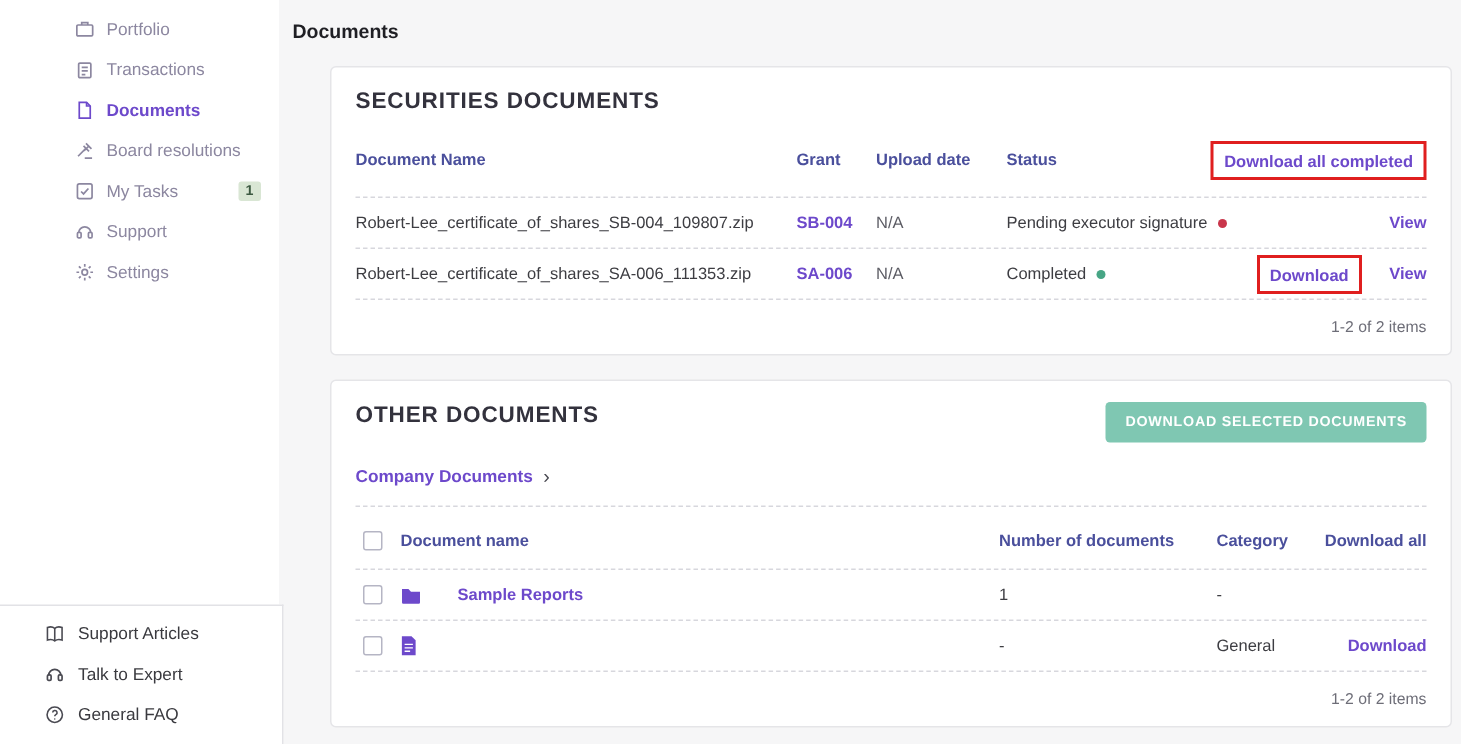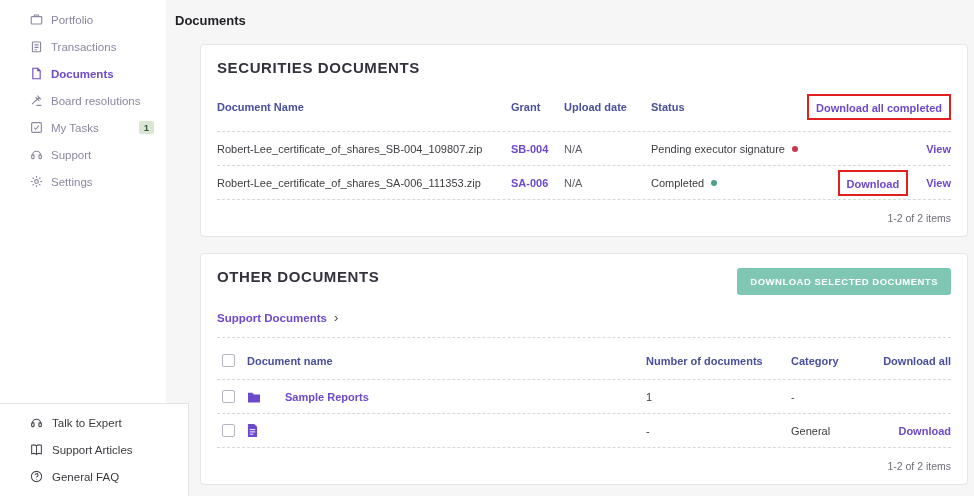--- a/index.html
+++ b/index.html
@@ -3,21 +3,21 @@
 <meta charset="utf-8">
 <style>
   * { margin:0; padding:0; box-sizing:border-box; }
   html,body { width:974px; height:496px; }
   body {
     font-family:"Liberation Sans", sans-serif;
     background:#ffffff;
     overflow:hidden;
     -webkit-font-smoothing:antialiased;
   }
-  .app { display:flex; width:974px; height:496px; position:relative; }
+  .app { display:flex; width:974px; height:496px; position:relative;padding-left:20px; }
 
   
   .sidebar { flex:0 0 166px; width:166px; background:#fff; padding-top:6px; }
   .side-item {
     display:flex; align-items:center; gap:8px;
     height:27px; padding:0 12px 0 29px;
     font-size:11.5px; color:#8c87a0; cursor:pointer; white-space:nowrap;
   }
   .side-item .icon { width:14px; height:14px; display:inline-flex; align-items:center; justify-content:center; color:#8c87a0; flex:0 0 14px; }
   .side-item.active { color:#6d49cb; font-weight:bold; }
@@ -209,21 +209,21 @@
         <div class="pagination">1-2 of 2 items</div>
       </section>
 
       <section class="card">
         <div class="card-top">
           <div class="card-title">OTHER DOCUMENTS</div>
           <button class="teal-btn">DOWNLOAD SELECTED DOCUMENTS</button>
         </div>
 
         <div class="breadcrumb">
-          <a class="plink">Support Documents</a>
+          <a class="plink">Company Documents</a>
           <span class="chev">›</span>
         </div>
 
         <div class="oth-grid oth-hdr">
           <span class="cb"></span>
           <span class="th">Document name</span>
           <span class="th">Number of documents</span>
           <span class="th">Category</span>
           <a class="th dl-all-hdr">Download all</a>
         </div>
@@ -261,36 +261,36 @@
         </div>
 
         <div class="pagination">1-2 of 2 items</div>
       </section>
     </div>
   </main>
 
   <div class="sidebar-footer">
     <div class="foot-item">
       <span class="icon">
+        <svg width="13" height="13" viewBox="0 0 16 16" fill="none" stroke="currentColor" stroke-width="1.3">
+            <path d="M8 3.5C6.5 2.3 3.8 2.2 2 2.8v10.4c1.8-.6 4.5-.5 6 .7 1.5-1.2 4.2-1.3 6-.7V2.8c-1.8-.6-4.5-.5-6 .7z"></path>
+            <path d="M8 3.5v10.4"></path>
+          </svg>
+      </span>
+      <span>Support Articles</span>
+    </div>
+    <div class="foot-item">
+      <span class="icon">
         <svg width="13" height="13" viewBox="0 0 16 16" fill="none" stroke="currentColor" stroke-width="1.4">
             <path d="M3 9a5 5 0 0 1 10 0"></path>
             <rect x="2" y="8.5" width="3" height="4.5" rx="1"></rect>
             <rect x="11" y="8.5" width="3" height="4.5" rx="1"></rect>
           </svg>
       </span>
       <span>Talk to Expert</span>
-    </div>
-    <div class="foot-item">
-      <span class="icon">
-        <svg width="13" height="13" viewBox="0 0 16 16" fill="none" stroke="currentColor" stroke-width="1.3">
-            <path d="M8 3.5C6.5 2.3 3.8 2.2 2 2.8v10.4c1.8-.6 4.5-.5 6 .7 1.5-1.2 4.2-1.3 6-.7V2.8c-1.8-.6-4.5-.5-6 .7z"></path>
-            <path d="M8 3.5v10.4"></path>
-          </svg>
-      </span>
-      <span>Support Articles</span>
     </div>
     <div class="foot-item">
       <span class="icon">
         <svg width="13" height="13" viewBox="0 0 16 16" fill="none" stroke="currentColor" stroke-width="1.3">
             <circle cx="8" cy="8" r="6.3"></circle>
             <path d="M6.3 6.2a1.8 1.8 0 1 1 2.6 1.7c-.6.3-.9.7-.9 1.3"></path>
             <circle cx="8" cy="11.4" r="0.6" fill="currentColor" stroke="none"></circle>
           </svg>
       </span>
       <span>General FAQ</span>

